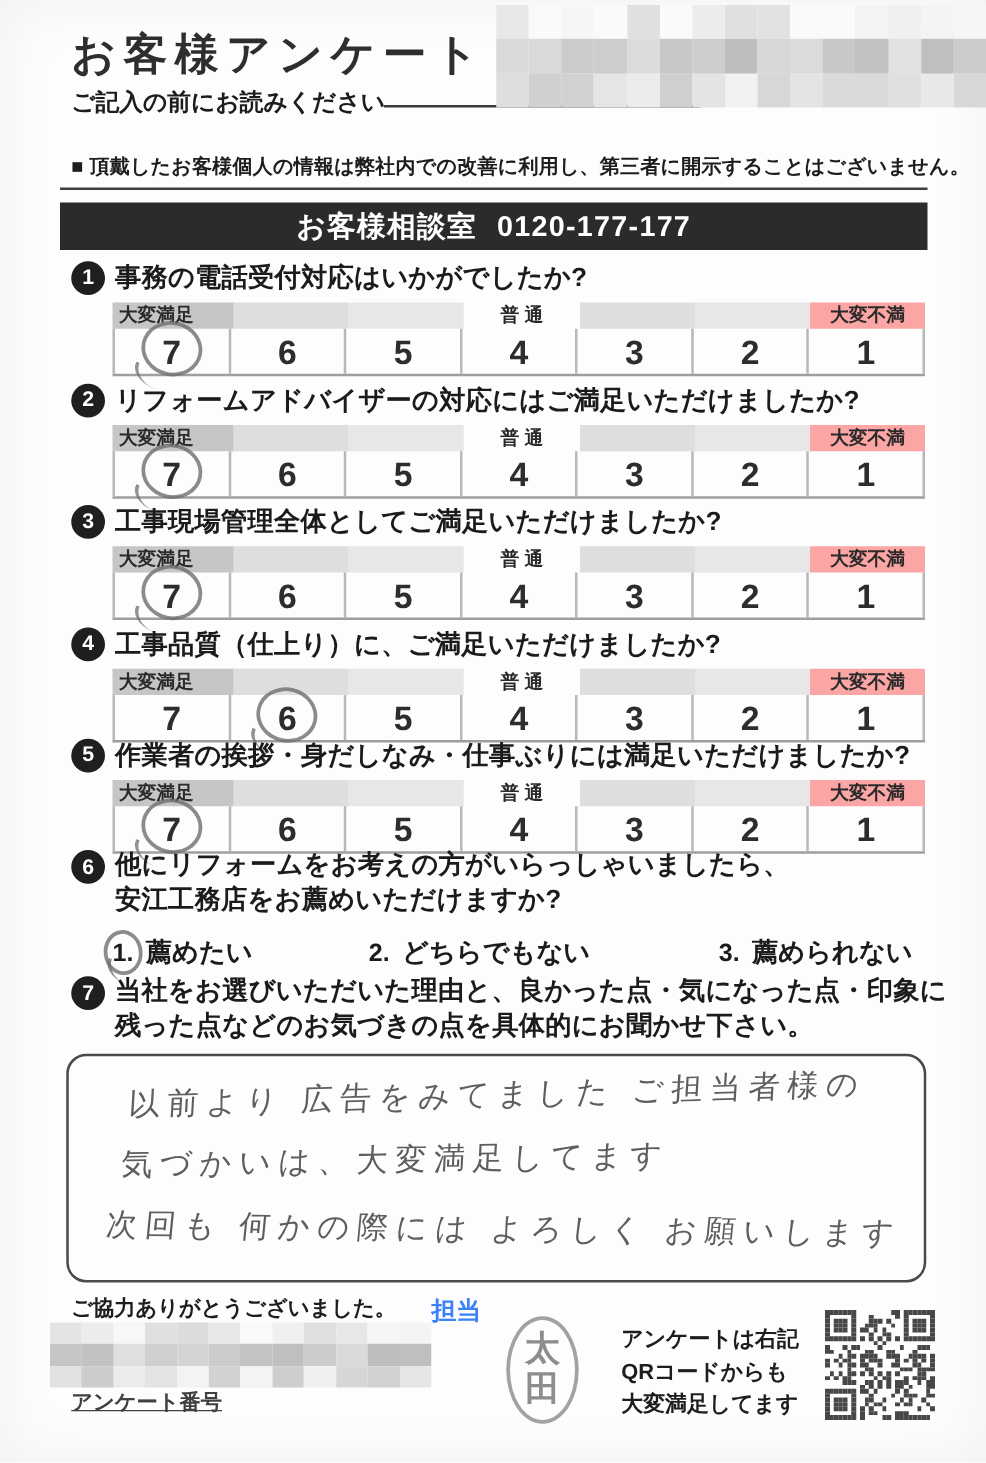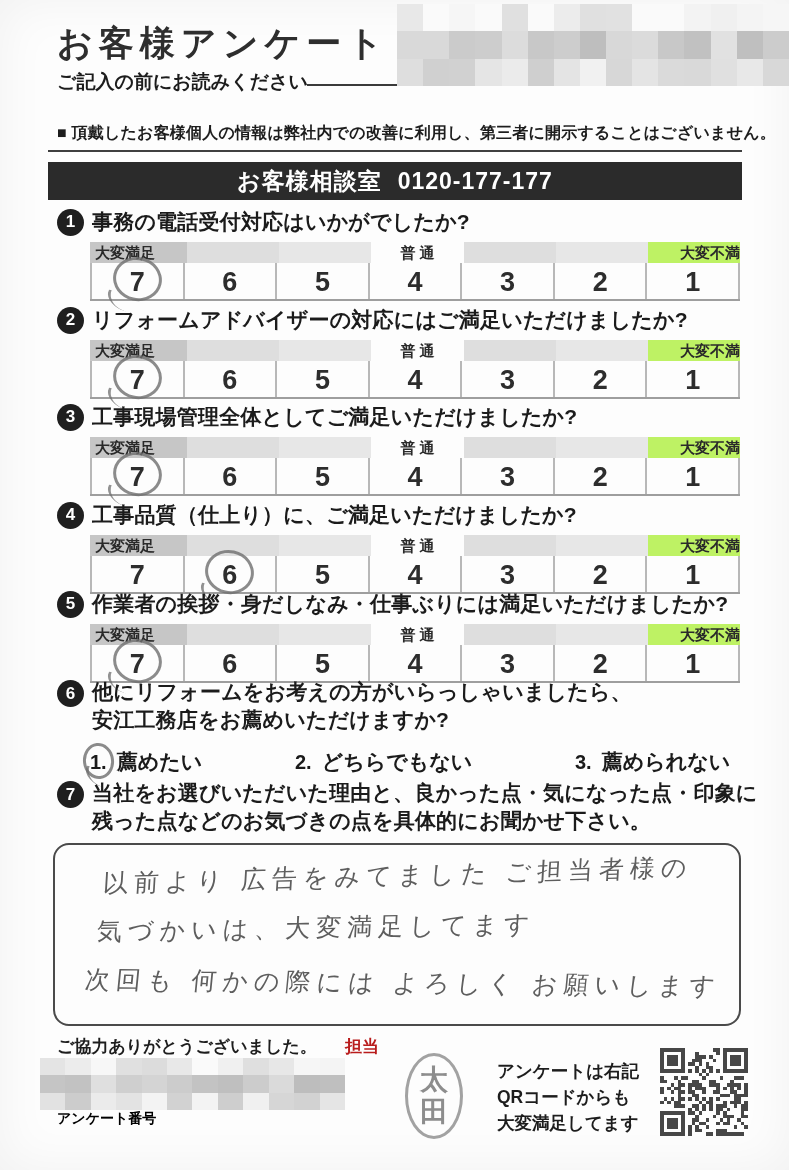--- a/index.html
+++ b/index.html
@@ -43,21 +43,21 @@
   .q-lines .q-title{line-height:28px;}
   .q-head.multi{align-items:flex-start;}
   .q-head.multi .q-badge{margin-top:2px;}
   
   .scale{margin-left:90px;margin-top:6px;width:650px;}
   .scale-labels{display:flex;height:21px;}
   .sl{flex:1 1 0;font-size:15px;font-weight:700;color:#2a2a2a;line-height:21px;white-space:nowrap;}
   .sl.left{background:#c6c6c6;padding-left:5px;}
   .sl.g1{background:#dedede;} .sl.g2{background:#e7e7e7;}
   .sl.mid{background:transparent;text-align:center;}
-  .sl.right{background:#bef264;text-align:right;}
+  .sl.right{background:#fca5a5;text-align:center;}
   .scale-nums{display:flex;height:38px;border-bottom:2px solid #9e9e9e;}
   .cell{
     flex:1 1 0;position:relative;text-align:center;line-height:38px;
     font-size:27px;font-weight:700;color:#2d2d2d;border-left:2px solid #b8b8b8;
   }
   .cell:last-child{border-right:2px solid #b8b8b8;}
   
   .circled::before{
     content:"";position:absolute;left:23%;right:23%;top:-16%;bottom:-6%;
     border:3px solid rgba(110,110,110,.8);border-radius:50%;transform:rotate(12deg);
@@ -81,22 +81,22 @@
   }
   .hw{
     position:absolute;color:#5e5e5e;font-size:25px;letter-spacing:6px;white-space:nowrap;
     transform-origin:left center;font-weight:400;
   }
   .hw1{left:48px;top:22px;transform:rotate(-1.6deg) skewX(-5deg);}
   .hw2{left:42px;top:70px;transform:rotate(-1deg) skewX(-4deg);}
   .hw3{left:30px;top:118px;transform:rotate(.6deg) skewX(-5deg);}
   
   .thanks{position:absolute;left:57px;top:1035px;font-size:17px;font-weight:700;color:#1d1d1d;white-space:nowrap;}
-  .tanto{position:absolute;left:345px;top:1035px;font-size:17px;font-weight:700;color:#b91c1c;}
-  .survey-no{position:absolute;left:57px;top:1110px;font-size:14px;font-weight:700;color:#000000;}
+  .tanto{position:absolute;left:345px;top:1035px;font-size:20px;font-weight:700;color:#3b82f6;}
+  .survey-no{position:absolute;left:57px;top:1110px;font-size:17px;font-weight:700;color:#404040;text-decoration:underline;}
   .stamp{
     position:absolute;left:405px;top:1053px;width:58px;height:86px;border:3px solid #a2a2a2;border-radius:50%;
     display:flex;flex-direction:column;align-items:center;justify-content:center;
     color:#8d8d8d;font-family:"Liberation Serif","DejaVu Serif",serif;
   }
   .stamp span{font-size:28px;line-height:32px;font-weight:700;}
   .qr-note{position:absolute;left:497px;top:1058px;font-size:17.5px;font-weight:700;color:#1d1d1d;line-height:26px;white-space:nowrap;}
   #qr-grid{
     position:absolute;left:660px;top:1048px;width:88px;height:88px;
     display:grid;grid-template-columns:repeat(25,1fr);grid-auto-rows:1fr;background:#fdfdfd;

